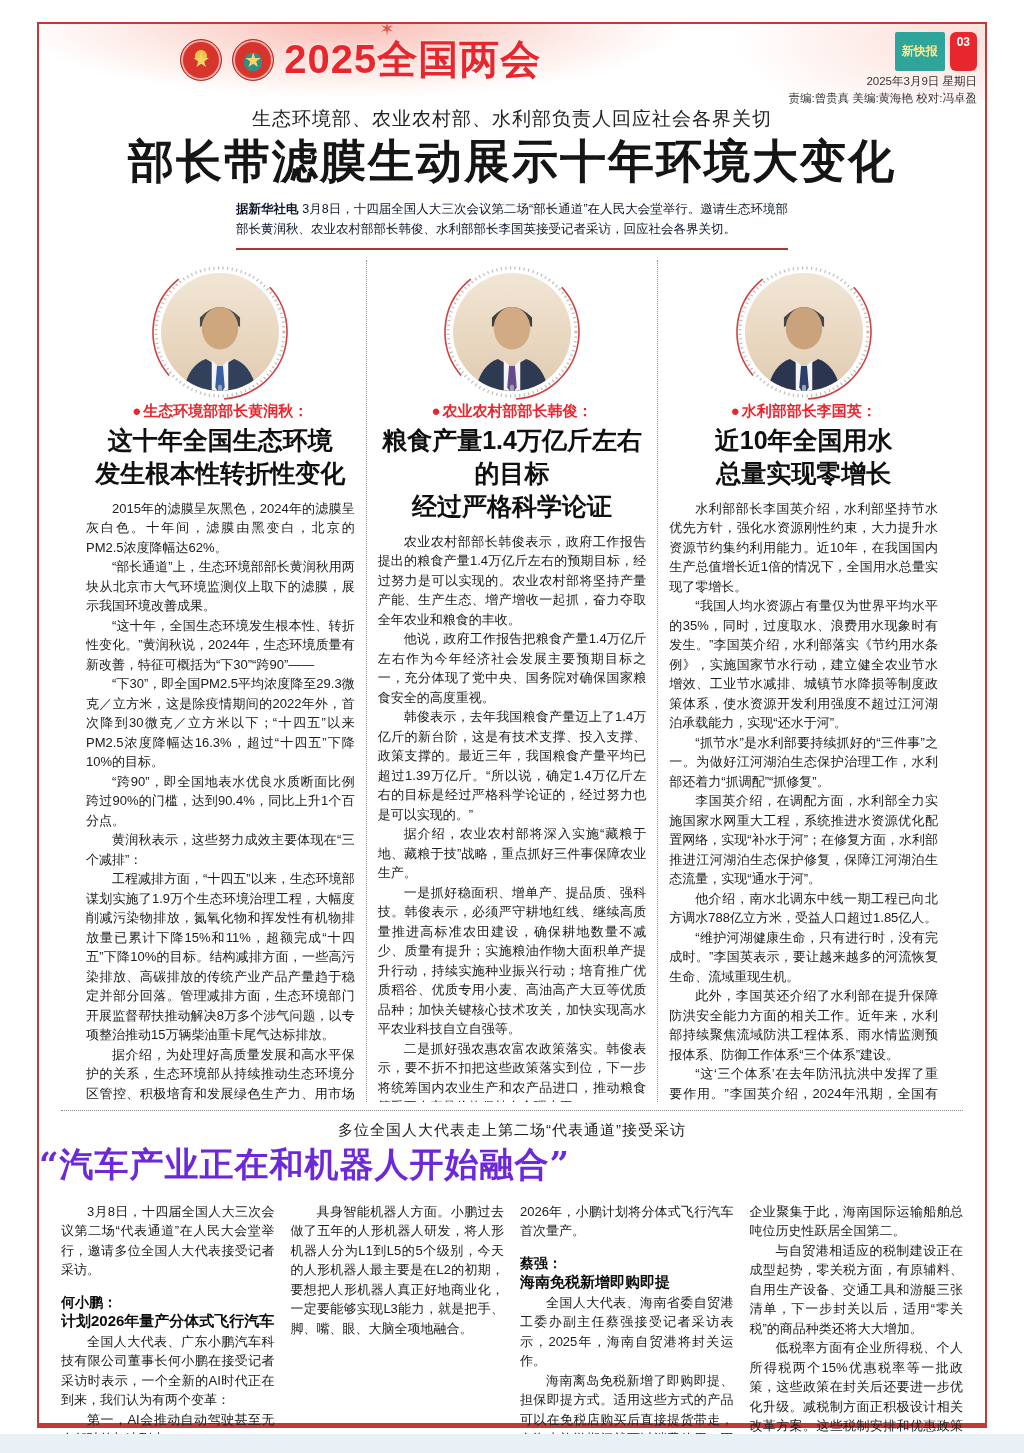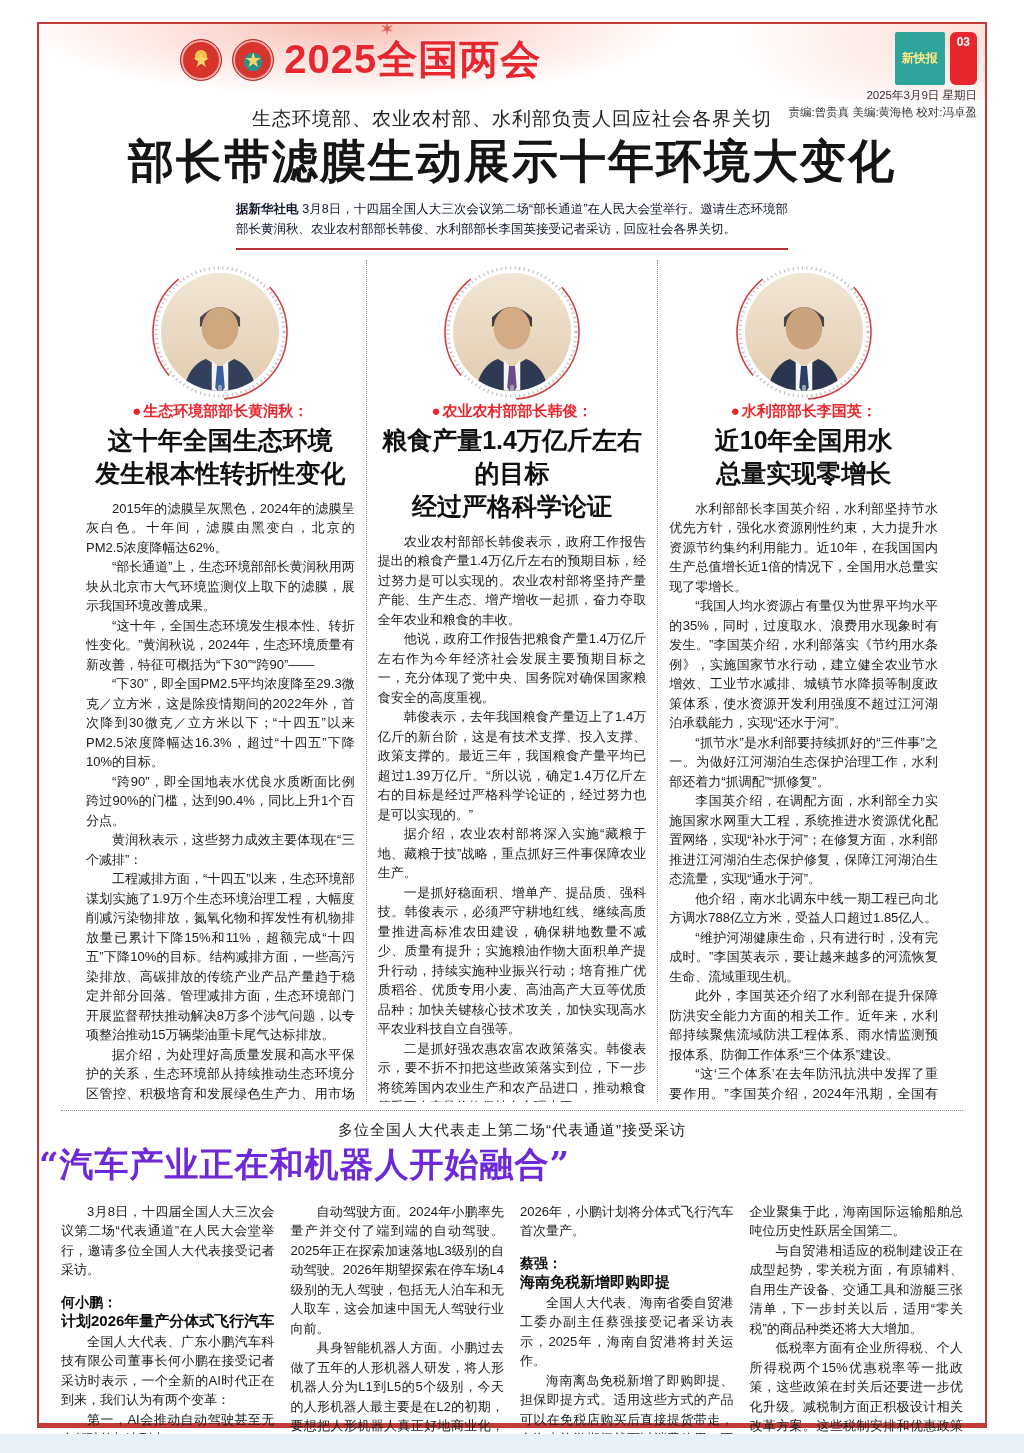--- a/index.html
+++ b/index.html
@@ -18,21 +18,21 @@
   .banner{position:absolute;left:0;top:8px;width:68%;display:flex;justify-content:center;align-items:center;gap:10px;}
   .banner-star{position:absolute;left:36%;top:-6px;color:#e05a48;font-size:18px;}
   .emblem{width:40px;height:40px;border-radius:50%;display:flex;align-items:center;justify-content:center;
           font-size:20px;line-height:1;box-shadow:0 0 0 2px rgba(255,255,255,.6) inset;}
   .emblem.national{background:radial-gradient(circle at 50% 40%, #f3c14b 18%, #d6342c 20%);color:#f7d468;border:1px solid #b5271f;}
   .emblem.cppcc{background:radial-gradient(circle at 50% 55%, #2e8f86 30%, #d6342c 32%);color:#f7d468;border:1px solid #b5271f;}
   .banner-title{font-size:40px;font-weight:900;color:#e8262d;letter-spacing:1px;
                 text-shadow:0 0 3px rgba(255,255,255,.9);}
   .header-right{position:absolute;right:8px;top:8px;text-align:right;font-size:11.5px;line-height:1.55;color:#333;}
   .badges{display:flex;justify-content:flex-end;gap:5px;margin-bottom:2px;}
-  .badge-paper{background:#2fa49a;color:#ffe88a;font-weight:bold;font-size:12px;padding:17px 7px;border-radius:2px;}
+  .badge-paper{background:#2fa49a;color:#ffe88a;font-weight:bold;font-size:12px;padding:10px 7px;border-radius:2px;}
   .badge-page{background:#e8262d;color:#fff;font-weight:bold;font-size:12px;padding:1px 7px;border-radius:6px;}
 
   
   .kicker{margin-top:6px;text-align:center;font-size:19px;letter-spacing:1px;color:#222;}
   .headline{margin-top:4px;text-align:center;font-size:46px;line-height:1.1;font-weight:900;color:#151515;
             letter-spacing:2px;font-family:"DejaVu Serif","Liberation Serif",serif;}
   .lede{width:552px;margin:12px auto 0;font-size:12.5px;line-height:1.6;text-align:justify;color:#0f172a;}
   .lede b{font-weight:bold;}
   .red-rule{width:552px;margin:9px auto 0;border-top:2px solid #b23236;}
 
@@ -205,21 +205,20 @@
     <div class="bottom-headline">“汽车产业正在和机器人开始融合”</div>
     <div class="bottom-cols">
       <div class="bcol">
           <p class="blk-p">3月8日，十四届全国人大三次会议第二场“代表通道”在人民大会堂举行，邀请多位全国人大代表接受记者采访。</p>
           <div class="blk-head">何小鹏：</div>
           <div class="blk-subhead">计划2026年量产分体式飞行汽车</div>
           <p class="blk-p">全国人大代表、广东小鹏汽车科技有限公司董事长何小鹏在接受记者采访时表示，一个全新的AI时代正在到来，我们认为有两个变革：</p>
           <p class="blk-p">第一，AI会推动自动驾驶甚至无人驾驶的加速到来。</p>
         </div>
       <div class="bcol">
-          <p class="blk-p">自动驾驶方面。2024年小鹏率先量产并交付了端到端的自动驾驶。2025年正在探索加速落地L3级别的自动驾驶。2026年期望探索在停车场L4级别的无人驾驶，包括无人泊车和无人取车，这会加速中国无人驾驶行业向前。</p>
           <p class="blk-p">具身智能机器人方面。小鹏过去做了五年的人形机器人研发，将人形机器人分为L1到L5的5个级别，今天的人形机器人最主要是在L2的初期，要想把人形机器人真正好地商业化，一定要能够实现L3能力，就是把手、脚、嘴、眼、大脑全项地融合。</p>
         </div>
       <div class="bcol">
           <p class="blk-pc">2026年，小鹏计划将分体式飞行汽车首次量产。</p>
           <div class="blk-head">蔡强：</div>
           <div class="blk-subhead">海南免税新增即购即提</div>
           <p class="blk-p">全国人大代表、海南省委自贸港工委办副主任蔡强接受记者采访表示，2025年，海南自贸港将封关运作。</p>
           <p class="blk-p">海南离岛免税新增了即购即提、担保即提方式。适用这些方式的产品可以在免税店购买后直接提货带走，在海南旅游期间就可以消费使用，不用像之前需要离岛时才能提货。</p>
         </div>
       <div class="bcol">

